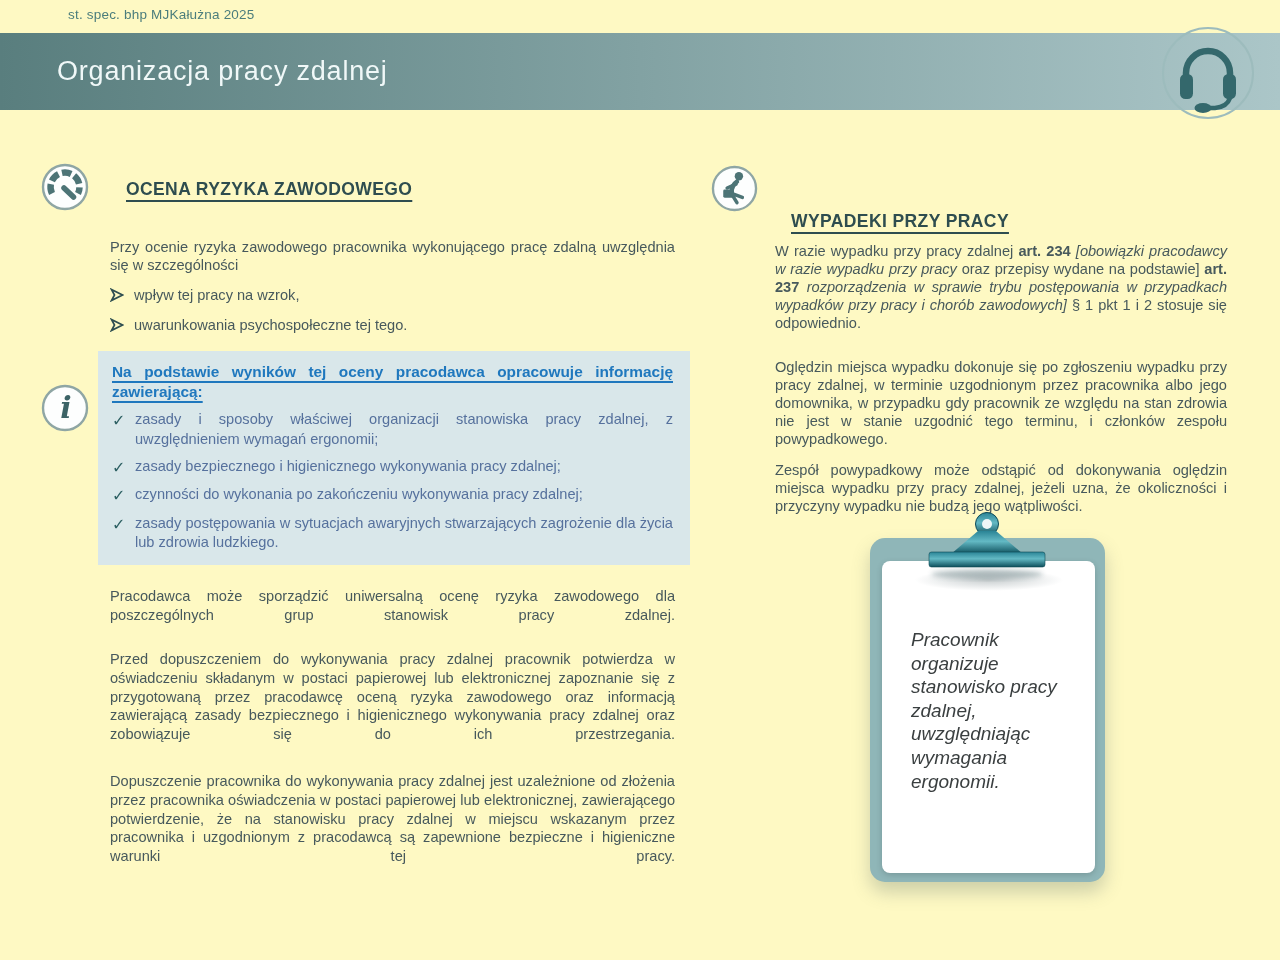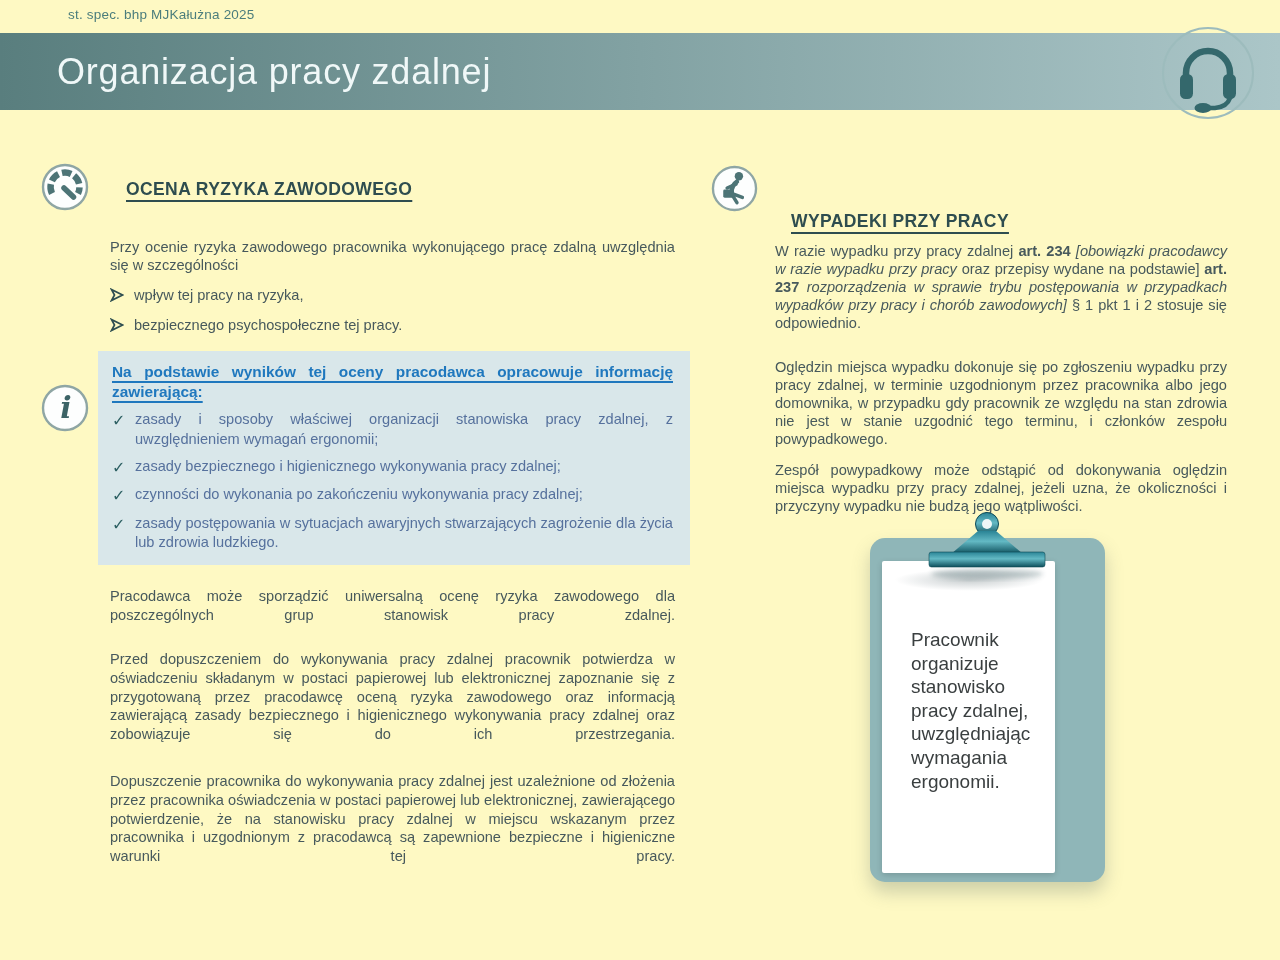--- a/index.html
+++ b/index.html
@@ -13,21 +13,21 @@
   .watermark{
     position:absolute;left:68px;top:7px;font-size:13.5px;letter-spacing:.2px;
     color:var(--watermark_teal,#4b7d7c);
   }
   .banner{
     position:absolute;left:0;top:33px;width:1280px;height:77px;
     background:linear-gradient(90deg,var(--banner_dark,#597e7e) 0%,var(--banner_light,#abc6c8) 100%);
     display:flex;align-items:center;
   }
   .banner h1{
-    margin:0 0 0 57px;font-size:36px;font-weight:400;letter-spacing:.8px;
+    margin:0 0 0 57px;font-size:27px;font-weight:400;letter-spacing:.8px;
     color:#f0f8f8;
   }
   .headset-badge{position:absolute;left:1160px;top:25px;width:96px;height:96px;}
   
   .icon-circle{position:absolute;width:48px;height:48px;}
   .icon-gauge{left:41px;top:163px;}
   .icon-info{left:41px;top:384px;}
   .icon-accident{left:711px;top:165px;width:47px;height:47px;}
   
   .col{position:absolute;text-align:justify;}
@@ -80,22 +80,22 @@
   .seg-bold{font-weight:700;}
   .seg-italic{font-style:italic;}
   
   .clipboard{position:absolute;left:870px;top:538px;width:235px;height:344px;margin:0;}
   .board{
     position:absolute;inset:0;border-radius:15px;
     background:var(--clipboard_teal,#8fb6b8);
     box-shadow:0 10px 18px rgba(80,100,100,.28);
   }
   .paper{
-    position:absolute;left:12px;top:23px;width:173px;height:312px;
-    background:#fff;border-radius:2px;box-shadow:0 2px 6px rgba(0,0,0,.16);
+    position:absolute;left:12px;top:23px;width:213px;height:312px;
+    background:#fff;border-radius:8px;box-shadow:0 2px 6px rgba(0,0,0,.16);font-style:italic;
   }
   .paper::before{ 
     content:"";position:absolute;left:50%;top:8px;width:150px;height:22px;
     transform:translateX(-50%);border-radius:50%;
     background:radial-gradient(ellipse at center,rgba(60,80,85,.28),rgba(60,80,85,0) 70%);
   }
   .paper-text{
     margin:0;padding:67px 18px 0 29px;font-size:19px;line-height:23.6px;
     color:#3a3f40;text-align:left;
   }
@@ -135,29 +135,29 @@
     <h2>OCENA RYZYKA ZAWODOWEGO</h2>
     <p class="intro">Przy ocenie ryzyka zawodowego pracownika wykonującego pracę zdalną uwzględnia się w szczególności</p>
 
     <ul class="arrows">
       <li>
         <span class="arrow-glyph">
           <svg viewBox="0 0 14 14" width="14" height="14">
               <path d="M1.5 1.5 L12.5 7 L1.5 12.5 L4.5 7 Z" fill="none" stroke="#2e4e50" stroke-width="1.7" stroke-linejoin="miter"></path>
             </svg>
         </span>
-        <span>wpływ tej pracy na ryzyka,</span>
+        <span>wpływ tej pracy na wzrok,</span>
       </li>
       <li>
         <span class="arrow-glyph">
           <svg viewBox="0 0 14 14" width="14" height="14">
               <path d="M1.5 1.5 L12.5 7 L1.5 12.5 L4.5 7 Z" fill="none" stroke="#2e4e50" stroke-width="1.7"></path>
             </svg>
         </span>
-        <span>bezpiecznego psychospołeczne tej pracy.</span>
+        <span>uwarunkowania psychospołeczne tej tego.</span>
       </li>
     </ul>
 
     <div class="info-box">
       <h3>Na podstawie wyników tej oceny pracodawca opracowuje informację zawierającą:</h3>
       <ul class="checks">
         <li>
           <span class="check-glyph">✓</span>
           <span>zasady i sposoby właściwej organizacji stanowiska pracy zdalnej, z uwzględnieniem wymagań ergonomii;</span>
         </li>

